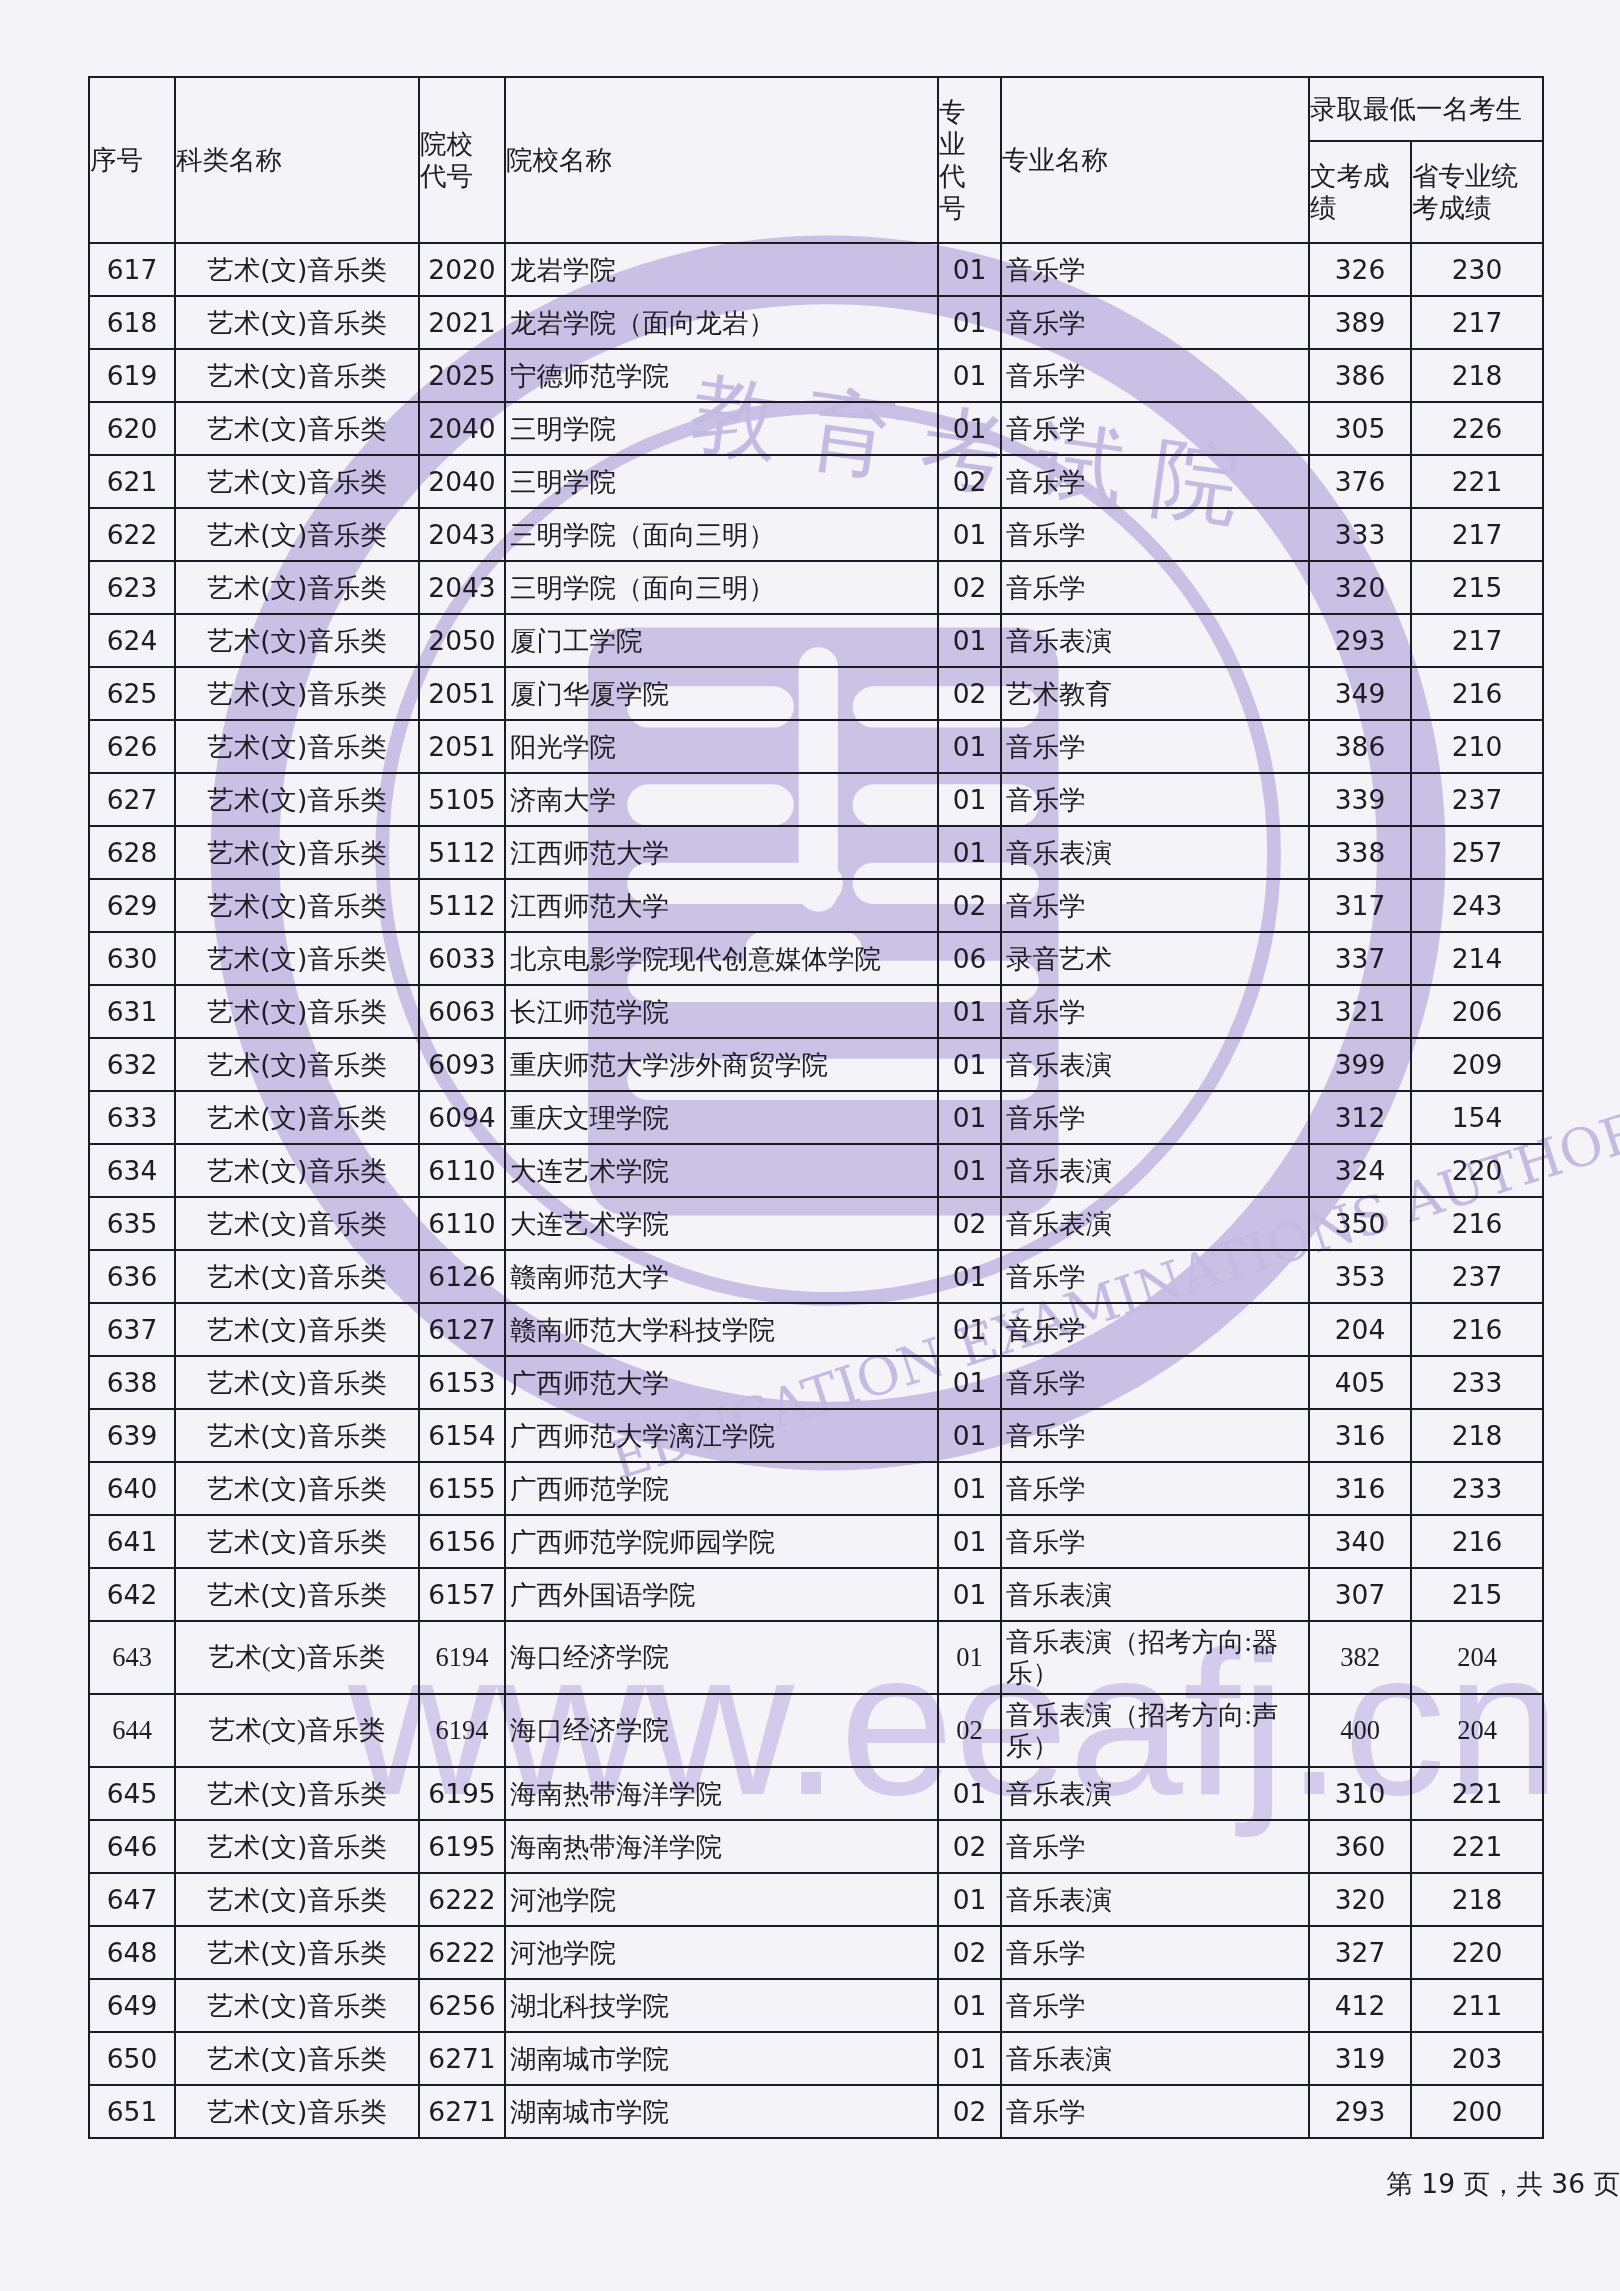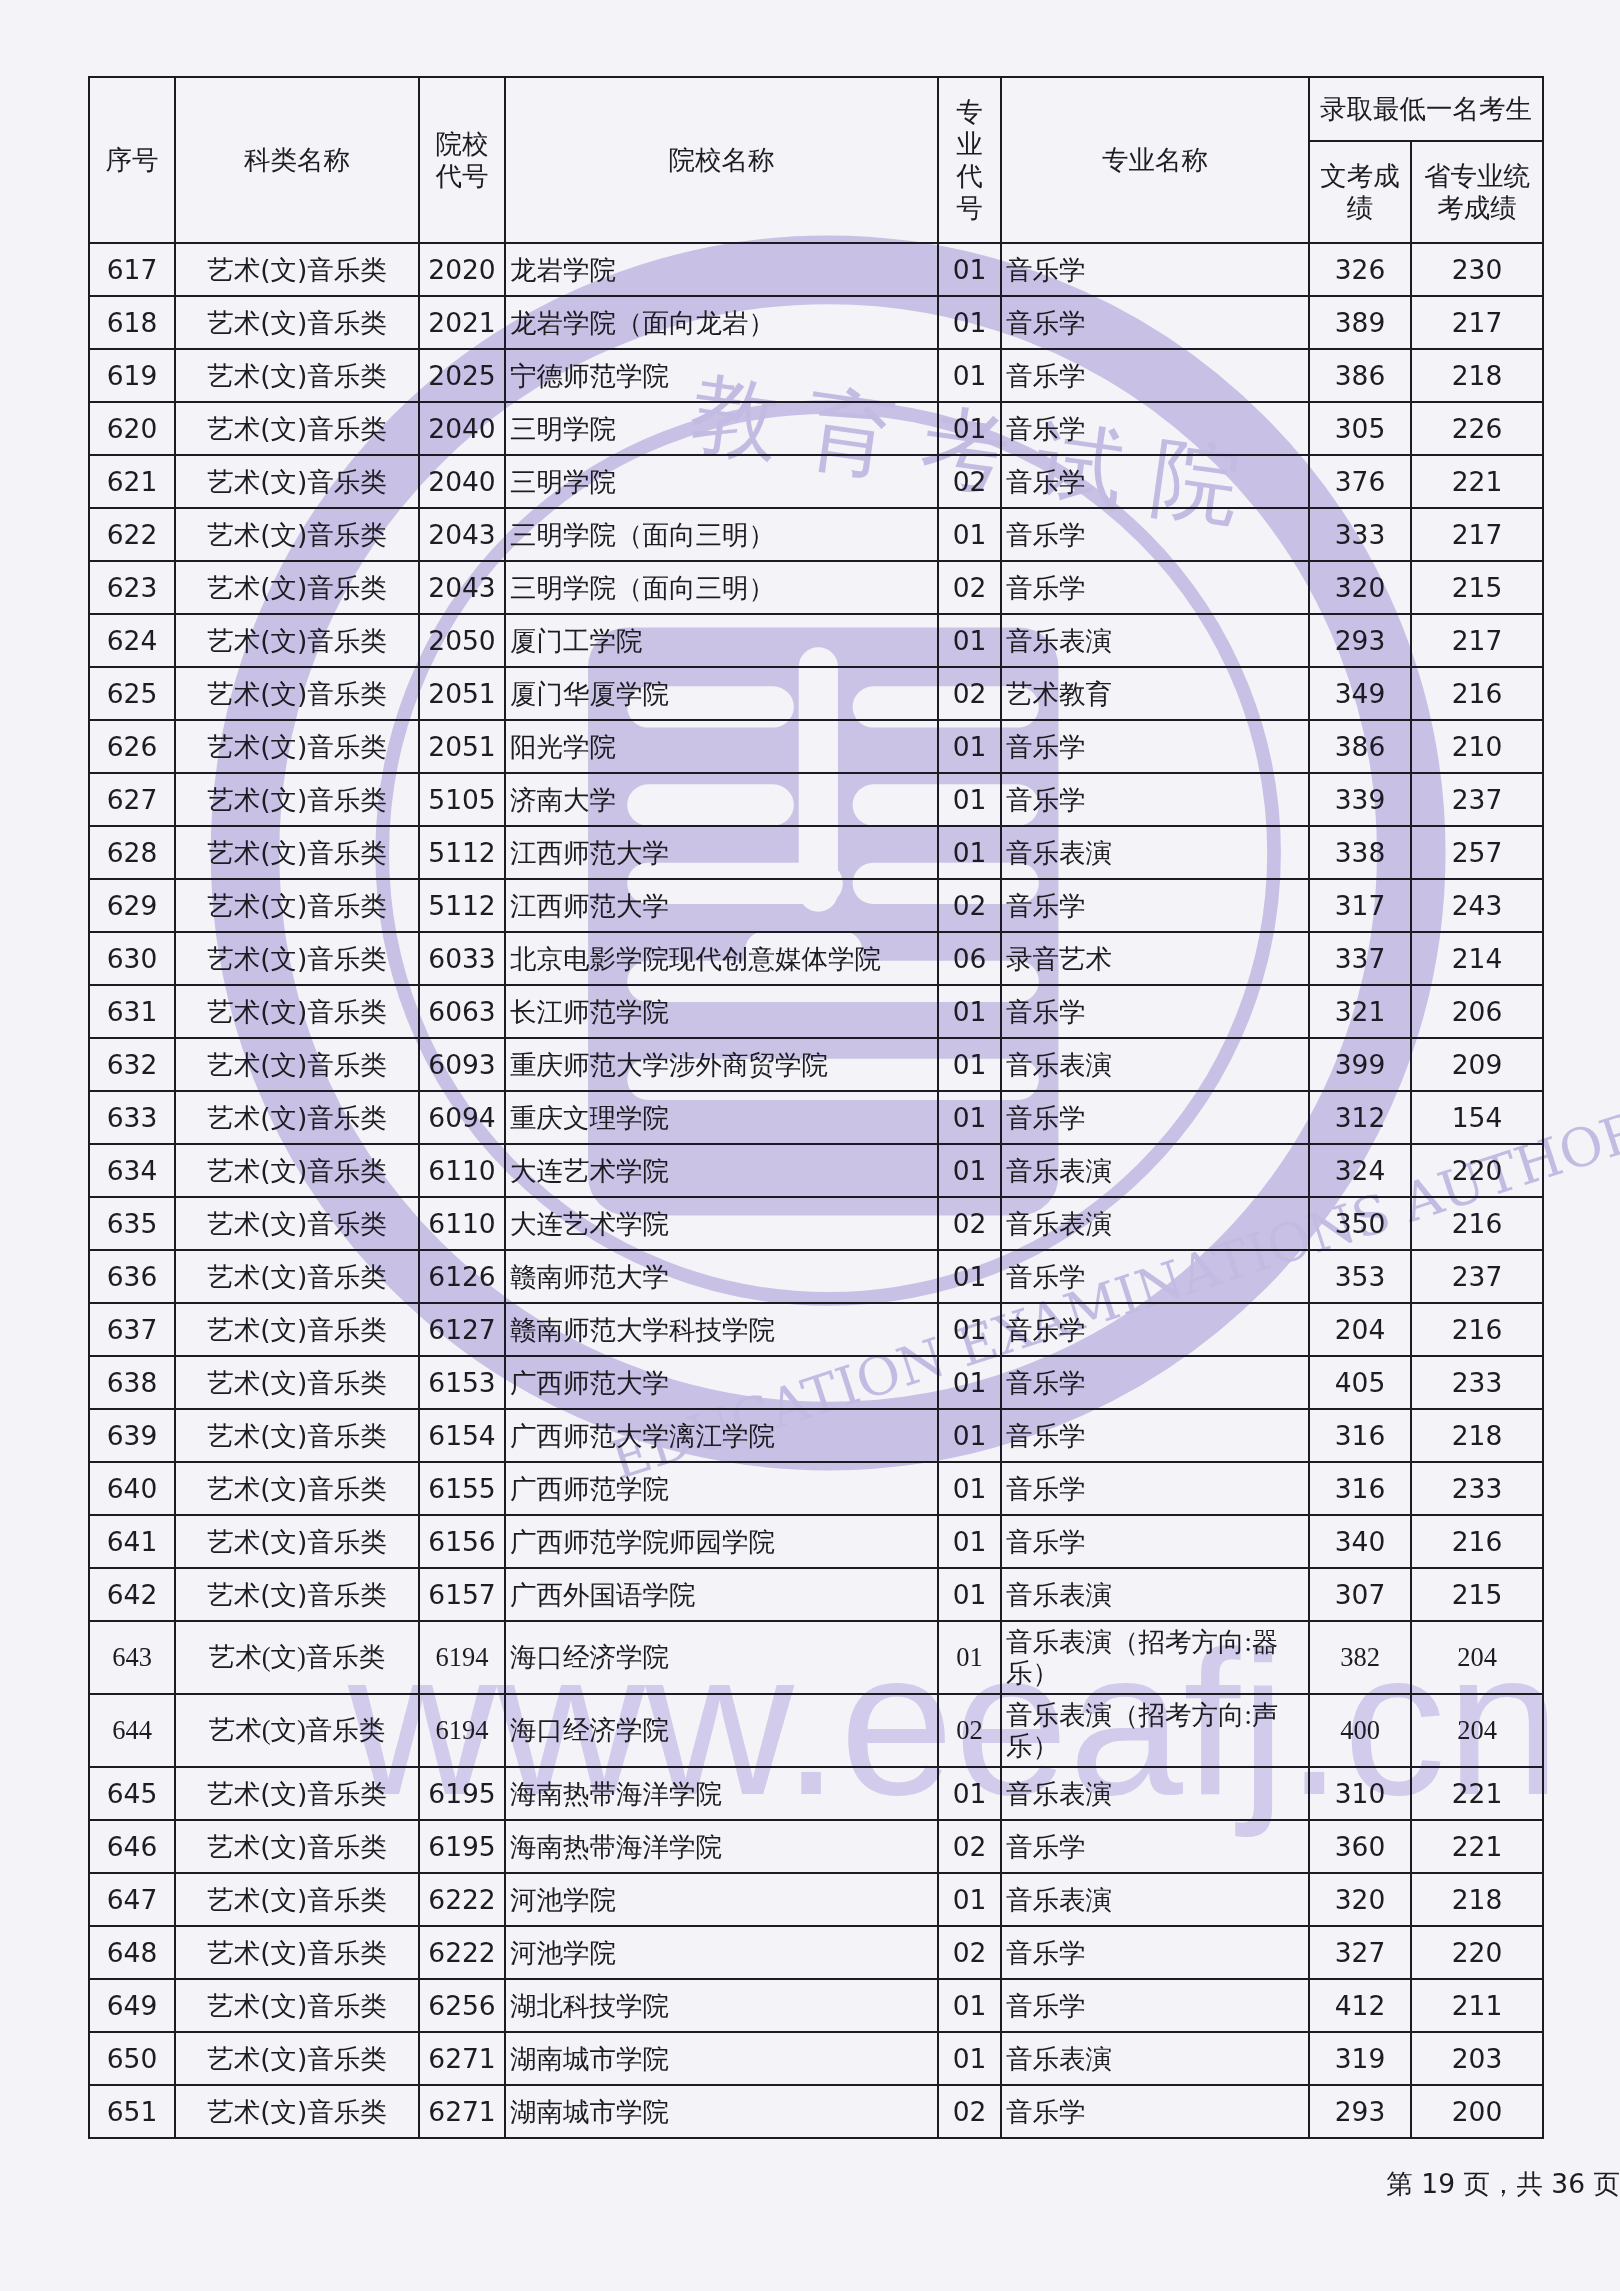--- a/index.html
+++ b/index.html
@@ -17,21 +17,21 @@
     z-index: 2;
   }
   .page-table td, .page-table th {
     border: 2.5px solid #1b1b24;
     padding: 0;
     font-weight: normal;
     font-size: 26.5px;
     line-height: 1.2;
     background: transparent;
   }
-  .page-table th { font-size: 26.5px; text-align: center; vertical-align: middle; }
+  .page-table th { font-size: 26.5px; text-align: left; vertical-align: middle; }
   .c { text-align: center; }
   .l { text-align: left; padding-left: 3.9px !important; }
   .vert { line-height: 33px; }
   tbody tr { height: 53px; }
   tbody tr.tall { height: 73px; font-family: Liberation Serif, serif; }
   td.major-wrap { line-height: 31px; border-radius: 16px; }
   .footer {
     position: absolute; top: 2166px; left: 0; width: 1620px;
     text-align: right; font-size: 26.5px; z-index: 2;
   }

